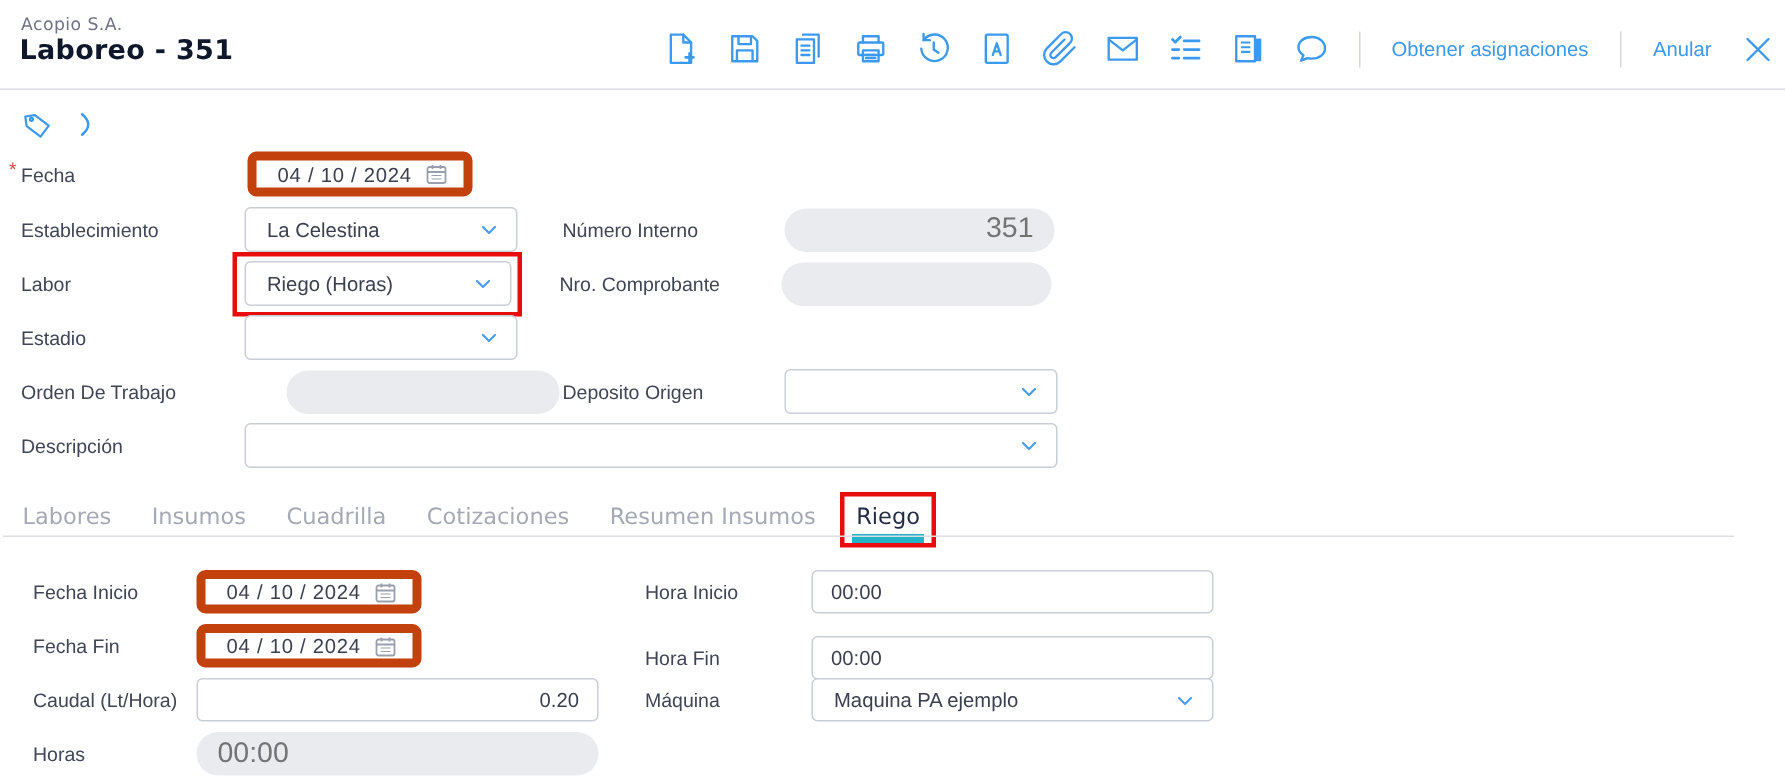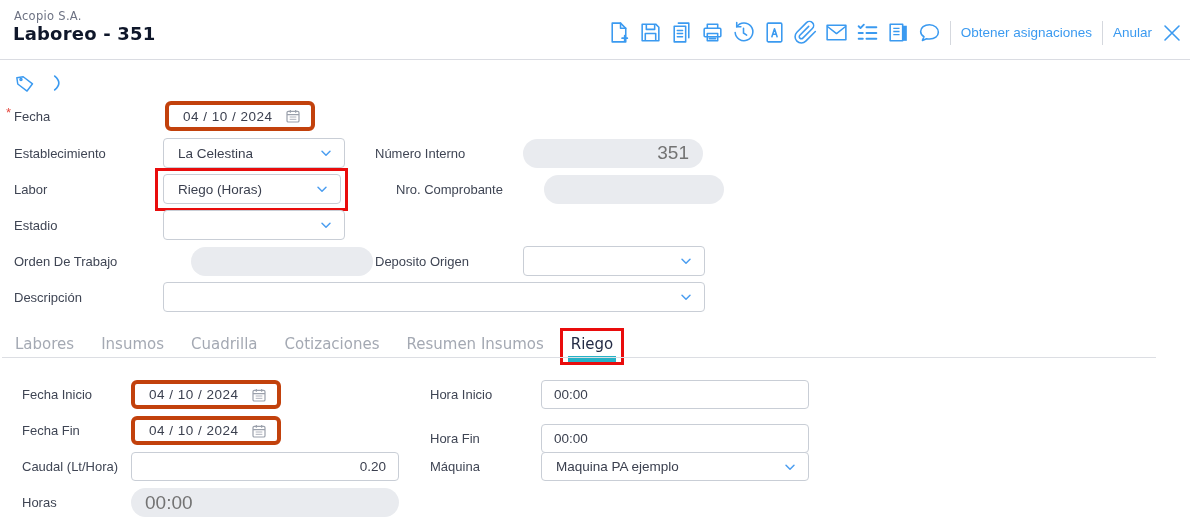--- a/index.html
+++ b/index.html
@@ -7,39 +7,39 @@
               font-family:"Liberation Sans", sans-serif; }
   .stage { position:relative; width:1190px; height:520px; background:#fff; }
 
   
   .company { position:absolute; left:14px; top:9px; font-size:11.5px; color:#6d7283;
              font-family:"DejaVu Sans", sans-serif; letter-spacing:.3px; }
   .title   { position:absolute; left:13px; top:23px; font-size:18px; font-weight:600;
              color:#0f172a; font-family:"DejaVu Sans", sans-serif; letter-spacing:.2px; }
   .top-divider { position:absolute; left:0; top:59px; width:1190px; height:1px; background:#dadce2; }
 
-  .toolbar { position:absolute; top:20px; right:6px; display:flex; align-items:center; gap:6px; }
+  .toolbar { position:absolute; top:20px; right:6px; display:flex; align-items:center; gap:17px; }
   .tb-icon { width:25px; height:25px; color:#3b9af0; cursor:pointer; flex:0 0 auto; }
   .tb-icon svg { width:100%; height:100%; display:block; }
   .tb-sep { width:1px; height:24px; background:#d5d8de; margin:0 2px; }
   .tb-link { font-size:13.5px; color:#3b9af0; cursor:pointer; white-space:nowrap; padding:0 2px; }
   .close-x { width:24px; height:24px; color:#3b9af0; cursor:pointer; }
   .close-x svg { width:100%; height:100%; }
 
   
   .crumb { position:absolute; left:14px; top:72px; display:flex; align-items:center; gap:10px; color:#3b9af0; }
   .crumb .ic { width:22px; height:22px; }
   .crumb .ic svg { width:100%; height:100%; }
 
   
   .row { position:absolute; display:flex; align-items:center; height:30px; }
   .lbl { font-size:13px; color:#3f4554; position:relative; }
   .req { position:absolute; left:-8px; top:-4px; color:#e5493f; font-size:13px; }
 
-  .datebox { height:30px; border:4px solid #c2410c; border-radius:6px; background:#fff;
+  .datebox { height:30px; border:6px solid #c2410c; border-radius:6px; background:#fff;
              display:flex; align-items:center; padding:0 10px 0 14px; cursor:text; }
   .datebox .dtext { font-size:13.5px; color:#3a3f4e; letter-spacing:.5px; white-space:pre; }
   .cal { width:16px; height:16px; margin-left:auto; color:#9aa0ab; }
   .cal svg { width:100%; height:100%; }
 
   .selectbox { height:30px; border:1px solid #c9ced6; border-radius:4px; background:#fff;
                display:flex; align-items:center; padding:0 10px 0 14px; cursor:pointer; }
   .selectbox .stext { font-size:13.5px; color:#3a3f4e; }
   .chev { width:16px; height:16px; margin-left:auto; color:#4a9df0; }
   .chev svg { width:100%; height:100%; }
@@ -230,21 +230,21 @@
             <path d="M6 9.5l6 6 6-6"></path>
           </svg></span>
     </div>
   </div>
 
   <div class="row" style="left:375px; top:138px;">
     <span class="lbl" style="width:148px;">Número Interno</span>
     <div class="pill right" style="width:180px;">351</div>
   </div>
 
-  <div class="row" style="left:396px; top:174px;justify-content:center;">
+  <div class="row" style="left:373px; top:174px;justify-content:center;">
     <span class="lbl" style="width:148px;">Nro. Comprobante</span>
     <div class="pill" style="width:180px;"></div>
   </div>
 
 
   <div class="row" style="left:375px; top:246px;">
     <span class="lbl" style="width:148px;">Deposito Origen</span>
     <div class="selectbox" style="width:182px;">
       <span class="stext"></span>
       <span class="chev"><svg viewBox="0 0 24 24" fill="none" stroke="currentColor" stroke-width="2.2" stroke-linecap="round" stroke-linejoin="round">

